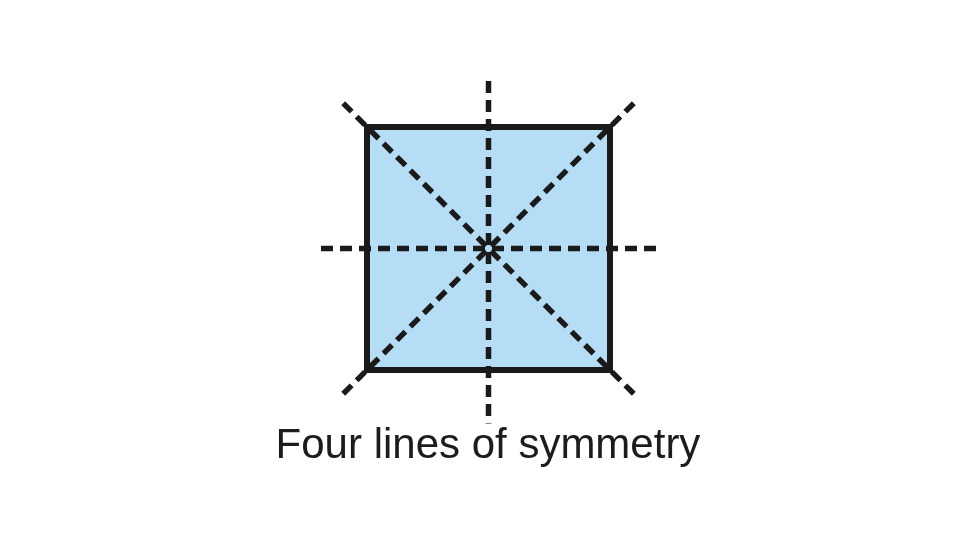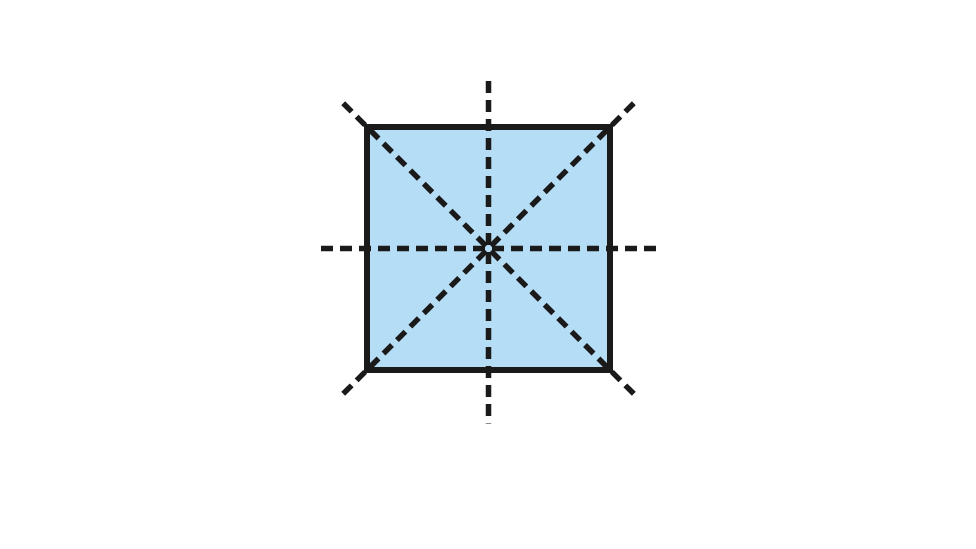--- a/index.html
+++ b/index.html
@@ -75,13 +75,14 @@
       <line class="ray" x1="488.5" y1="248.5" x2="342.5" y2="102.5"></line>
       <line class="ray" x1="488.5" y1="248.5" x2="634.5" y2="394.5"></line>
     </g>
 
     <g>
       <line class="ray" x1="488.5" y1="248.5" x2="342.5" y2="394.5"></line>
       <line class="ray" x1="488.5" y1="248.5" x2="634.5" y2="102.5"></line>
     </g>
   </svg>
 
+  <div class="figure-caption">Four lines of symmetry</div>
 </div>
 
 </body></html>

